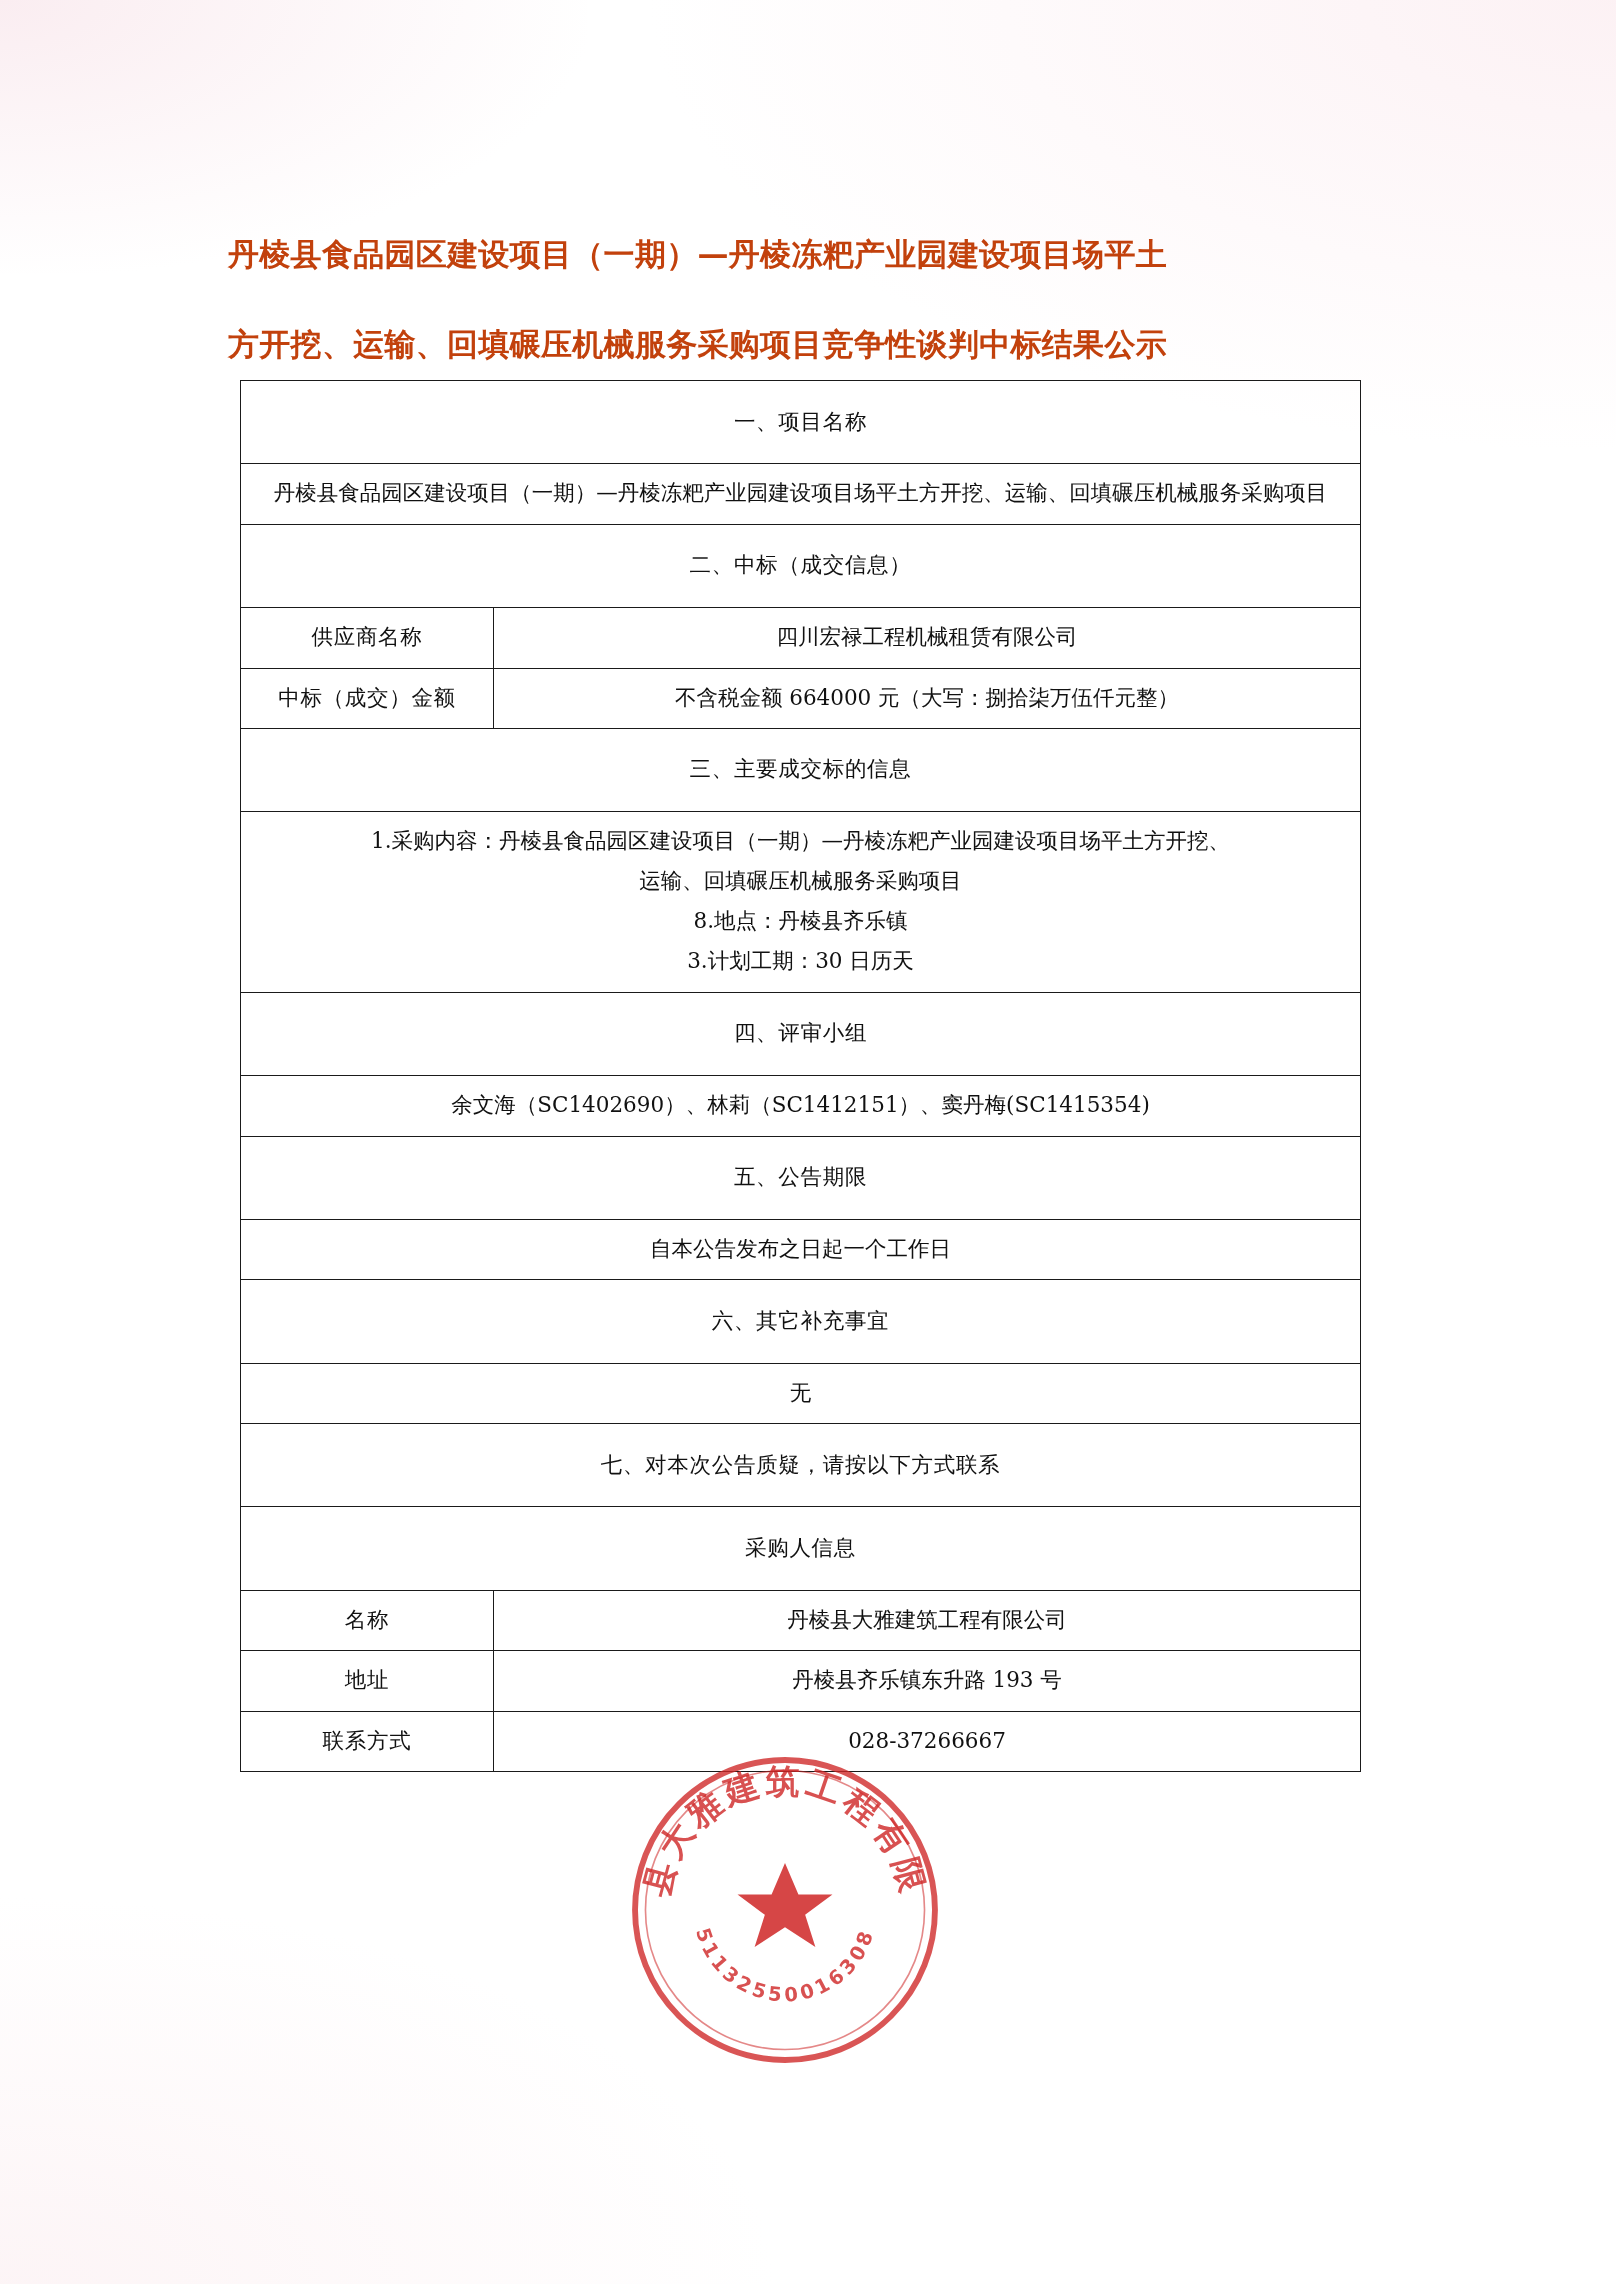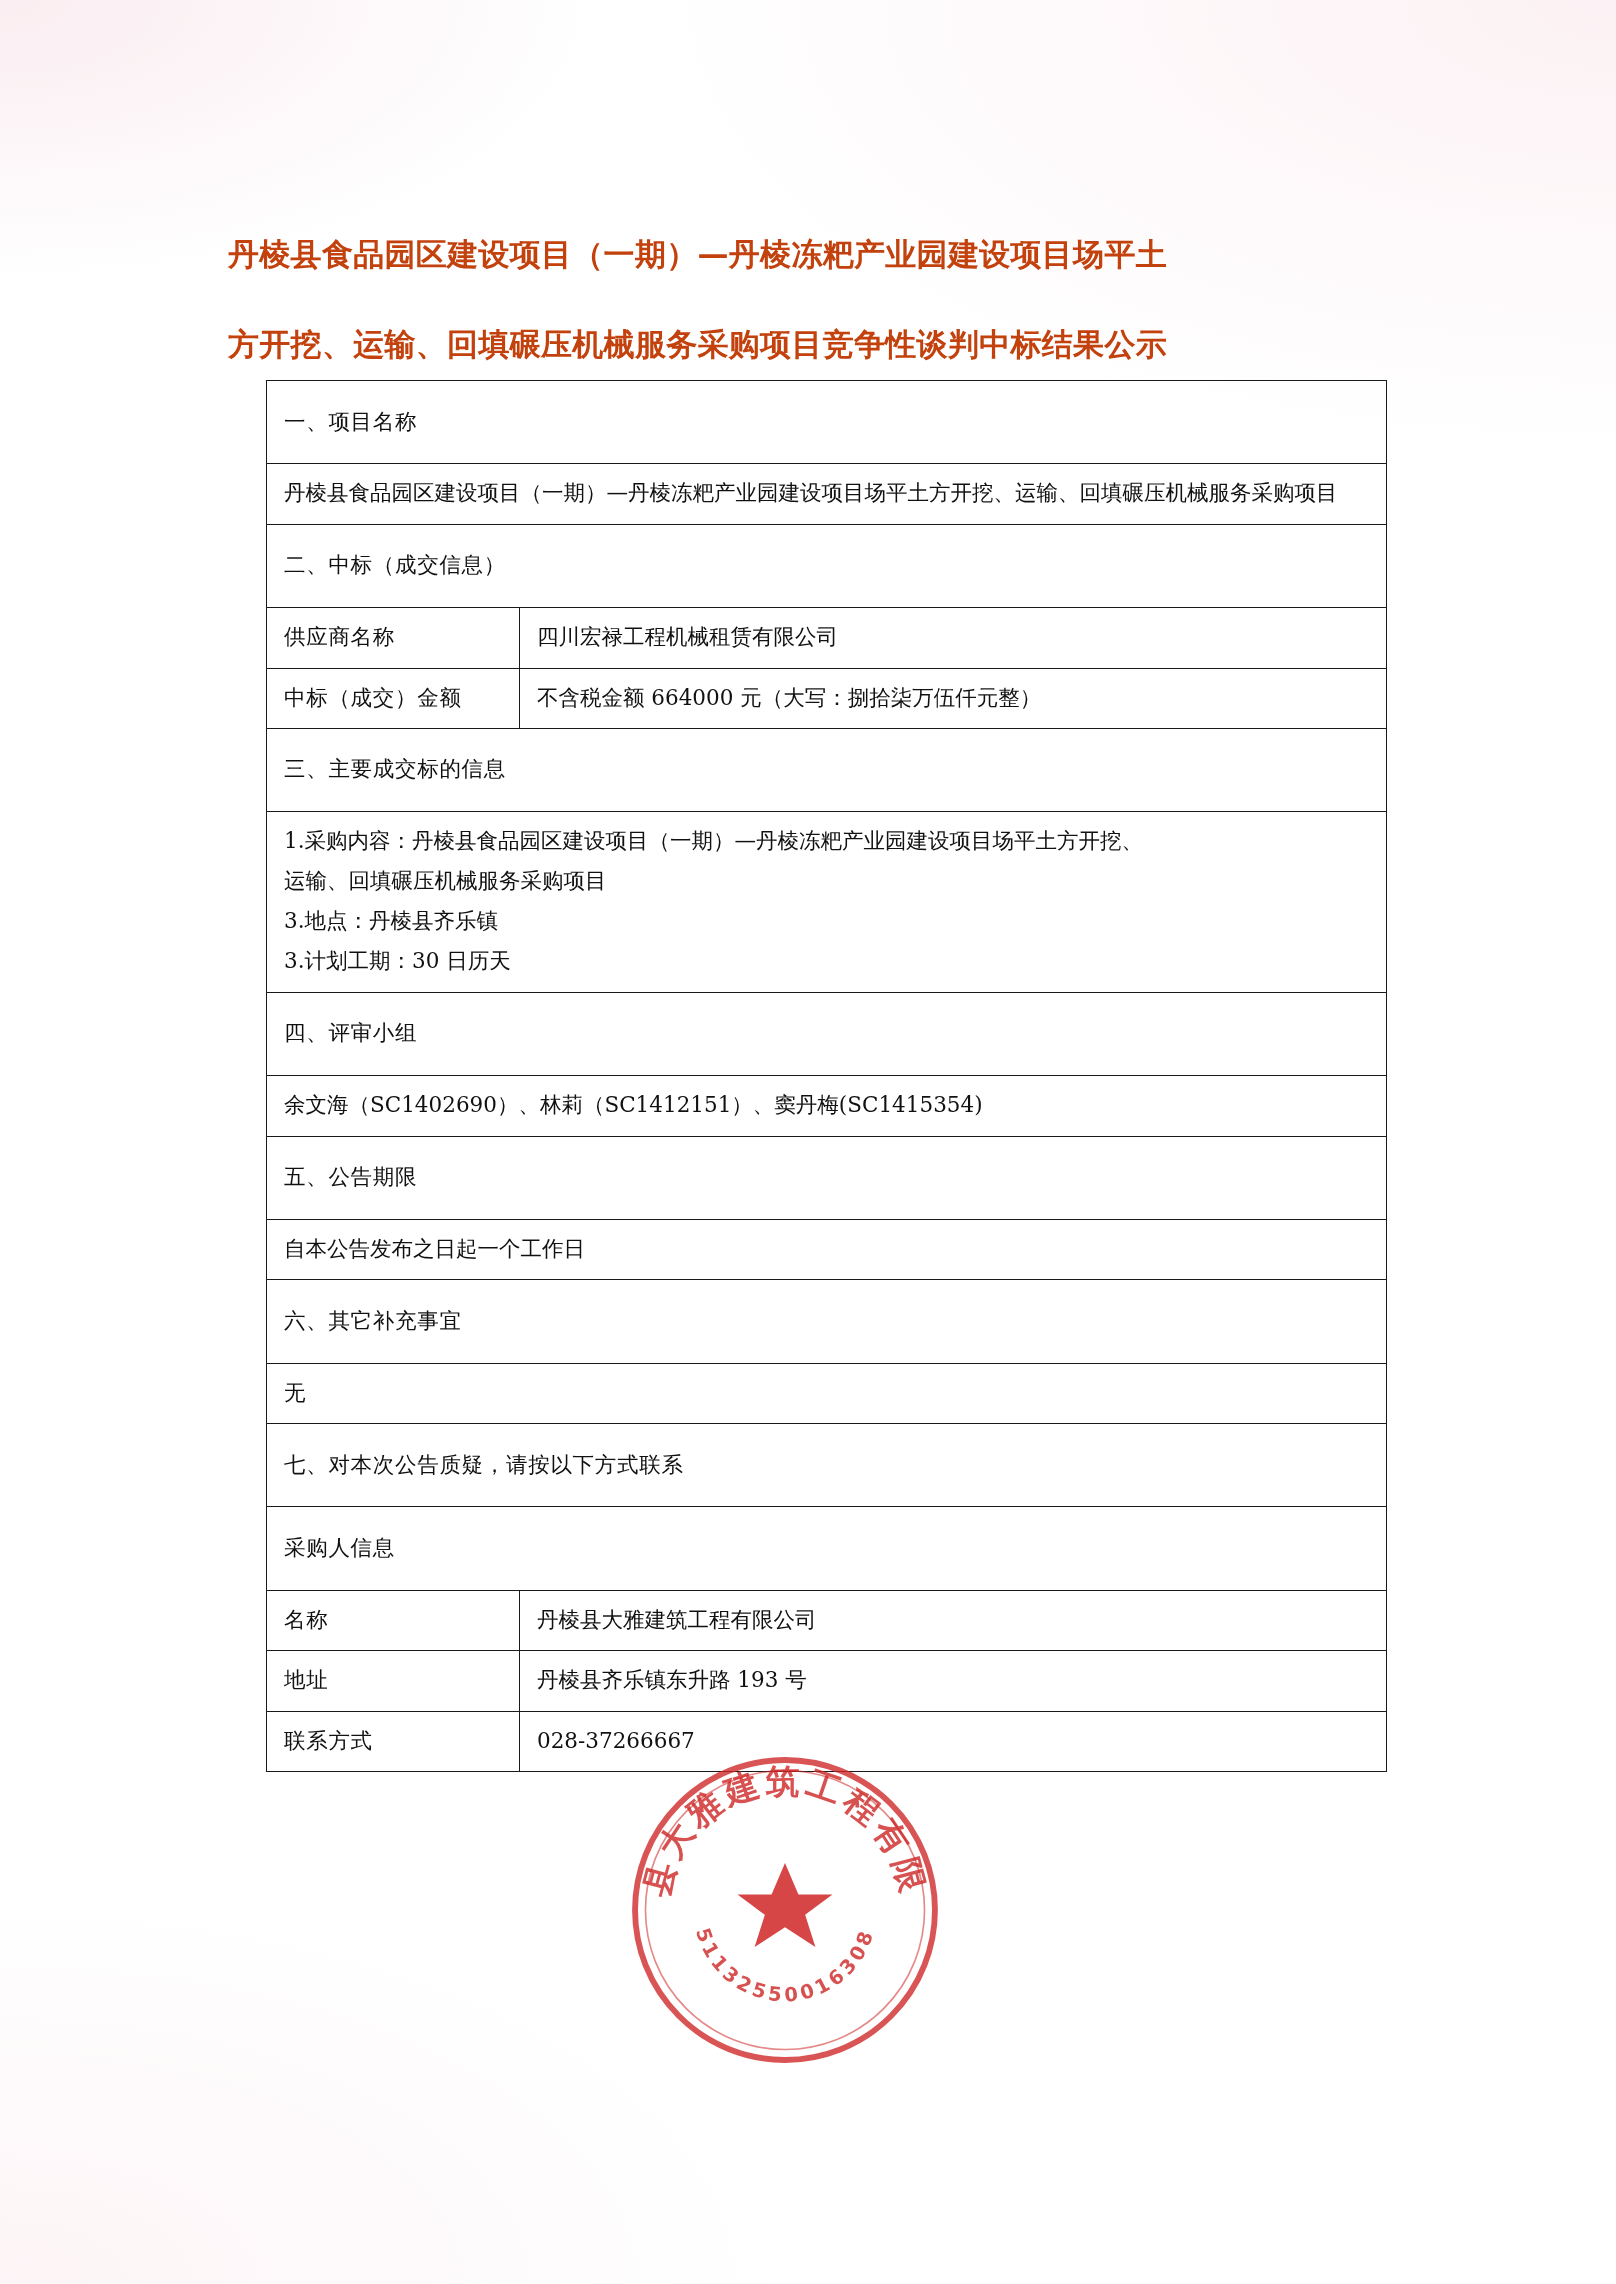--- a/index.html
+++ b/index.html
@@ -52,25 +52,26 @@
     line-height: 90px;
     letter-spacing: 0.3px;
     color: #c2410c;
     text-align: left;
   }
   .doc-title .line2 {
     display: block;
   }
   table.main {
     position: absolute;
-    left: 266px;
+    left: 240px;
     top: 380px;
     width: 1120px;
     border-collapse: collapse;
     table-layout: fixed;
+    text-align: center;
   }
   table.main td {
     border: 1.3px solid #1a1a1a;
     vertical-align: middle;
     font-size: 21.5px;
     color: #111;
     line-height: 40px;
     padding: 9px 17px 10.4px 17px;
   }
   td.sec {
@@ -151,21 +152,21 @@
         <td class="label">中标（成交）金额</td>
         <td class="value">不含税金额 664000 元（大写：捌拾柒万伍仟元整）</td>
       </tr>
       <tr>
         <td class="sec h-pad-1" colspan="2">三、主要成交标的信息</td>
       </tr>
       <tr>
         <td class="block" colspan="2">
           <span class="row-line">1.采购内容：丹棱县食品园区建设项目（一期）—丹棱冻粑产业园建设项目场平土方开挖、</span>
           <span class="row-line">运输、回填碾压机械服务采购项目</span>
-          <span class="row-line">3.地点：丹棱县齐乐镇</span>
+          <span class="row-line">8.地点：丹棱县齐乐镇</span>
           <span class="row-line">3.计划工期：30 日历天</span>
         </td>
       </tr>
       <tr>
         <td class="sec h-pad-1" colspan="2">四、评审小组</td>
       </tr>
       <tr>
         <td class="block" colspan="2">余文海（SC1402690）、林莉（SC1412151）、窦丹梅(SC1415354)</td>
       </tr>
       <tr>

